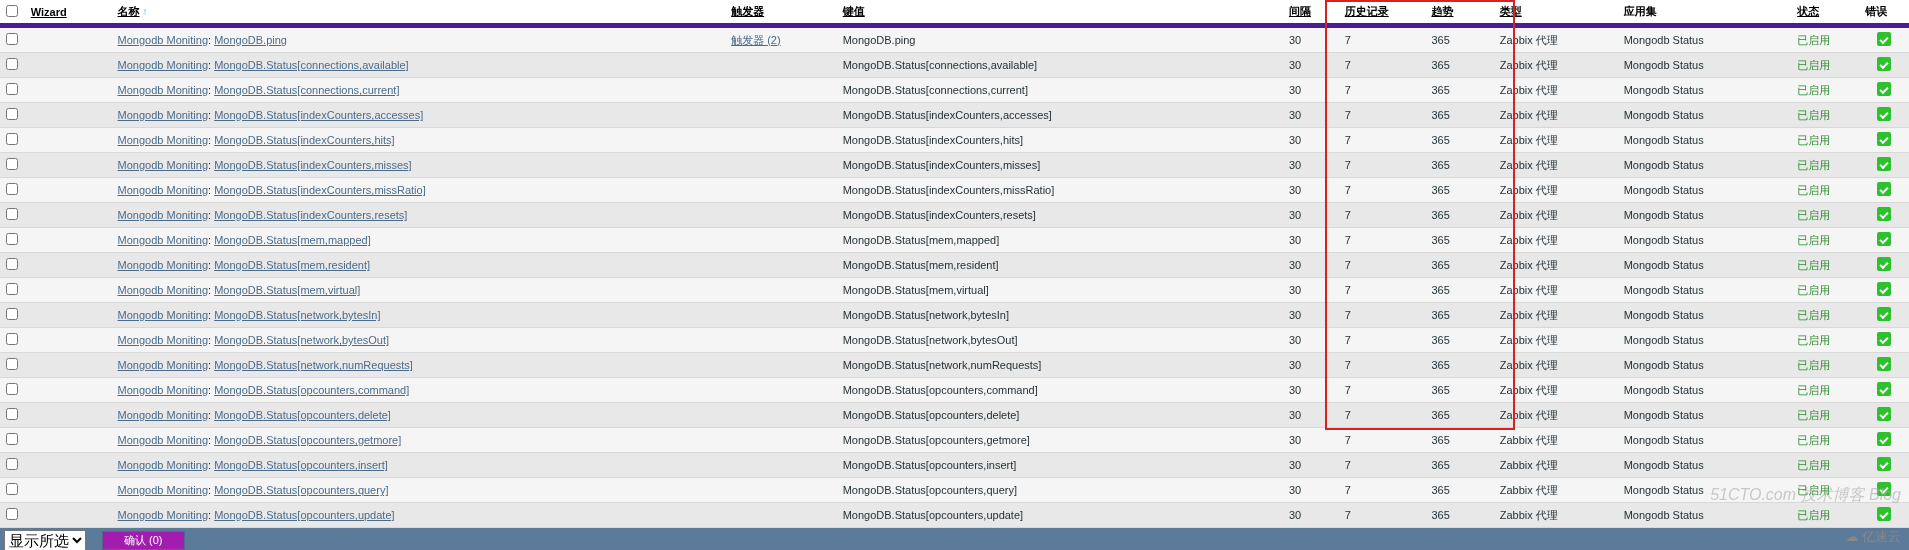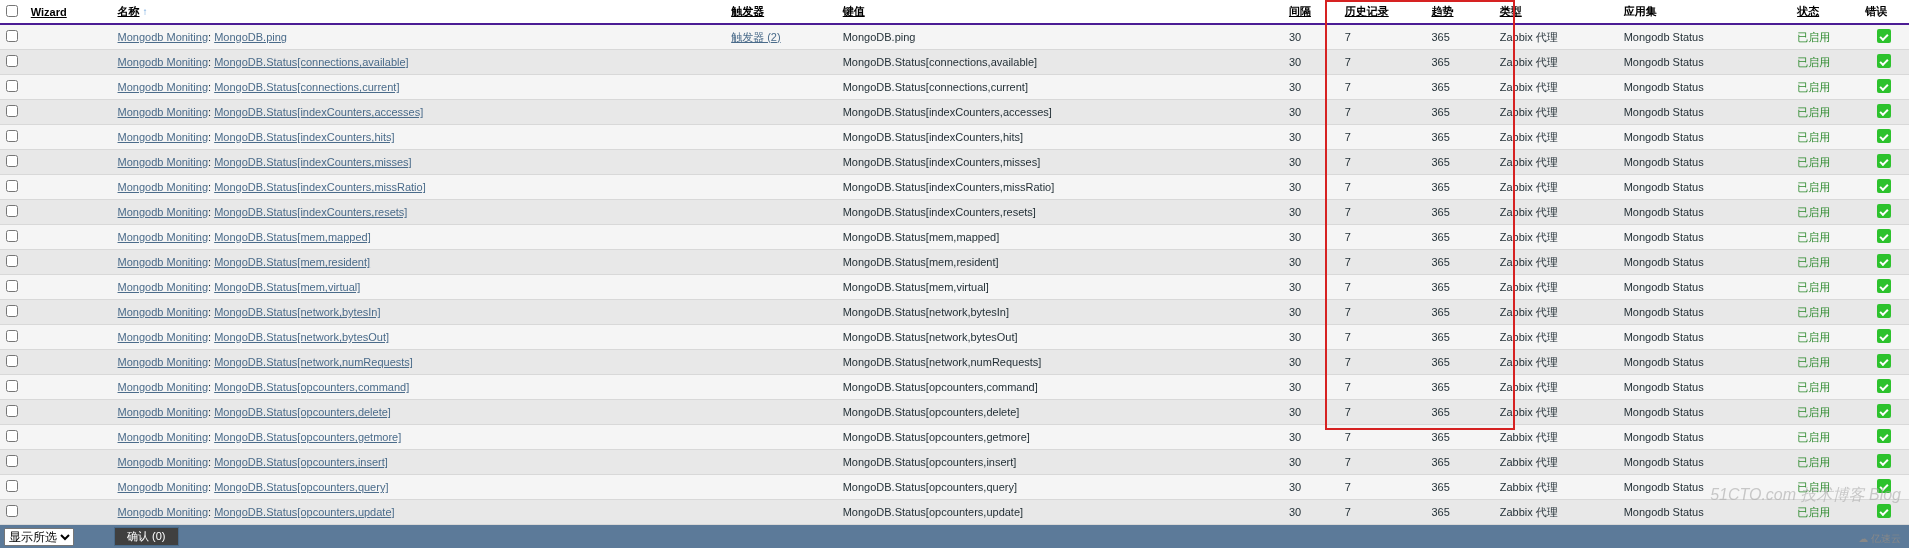--- a/index.html
+++ b/index.html
@@ -1,34 +1,34 @@
 <!DOCTYPE html>
 <html><head>
 <meta charset="utf-8">
 <style>
 * { margin: 0; padding: 0; box-sizing: border-box; }
 body { font-family: Arial, sans-serif; font-size: 11px; color: #1f2c33; background: #fff; overflow-x: hidden; }
 table { width: 100%; border-collapse: collapse; table-layout: fixed; }
-th { background: #fff; text-align: left; font-weight: bold; padding: 4px 6px; border-bottom: 2px solid #4c1d95; font-size: 11px; color: #000; }
+th { background: #fff; text-align: left; font-weight: bold; padding: 4px 6px; border-bottom: 5px solid #4c1d95; font-size: 11px; color: #000; }
 th a { color: #000; text-decoration: underline; }
 td { padding: 4px 6px; border-bottom: 1px solid #d8d8d8; font-size: 11px; vertical-align: middle; }
 tr.odd td { background: #e8e8e8; }
 tr.even td { background: #f5f5f5; }
 a.link { color: #4a6b8a; text-decoration: underline; text-align: right; }
 a.green-link { color: #2e8b2e; }
 .check-ok { display: inline-block; width: 14px; height: 14px; background: #2dc22d; border-radius: 2px; position: relative; }
 .check-ok::after { content: ''; position: absolute; left: 3px; top: 5px; width: 6px; height: 3px; border-left: 2px solid #fff; border-bottom: 2px solid #fff; transform: rotate(-45deg); }
 input[type=checkbox] { width: 12px; height: 12px; }
 .footer-bar { background: #5c7a99; color: #fff; padding: 2px 4px; display: flex; align-items: center; }
-.footer-bar select { font-size: 12px; margin-right: 4px; }
-.footer-bar .go-btn { background: #404040; color: #fff; border: 1px solid #4a6b8a; padding: 1px 12px; font-size: 11px; cursor: pointer; margin-left: 36px; }
+.footer-bar select { font-size: 15px; margin-right: 16px; }
+.footer-bar .go-btn { background: #a21caf; color: #fff; border: 1px solid #4a6b8a; padding: 1px 21px; font-size: 11px; cursor: pointer; }
 .sort-arrow { color: #5c9ad8; font-size: 10px; }
 .highlight-box { position: absolute; border: 2px solid #d62222; pointer-events: none; }
 .watermark { position: absolute; right: 8px; bottom: 44px; font-size: 16px; color: #aaa; font-style: italic; opacity: 0.6; }
-.cloud-mark { position: absolute; right: 8px; bottom: 4px; font-size: 10px; color: #888; }
+.cloud-mark { position: absolute; right: 8px; bottom: 4px; font-size: 13px; color: #888; }
 .col-wizard { width: 70px; }
 .col-check { width: 20px; }
 .col-name { width: 495px; }
 .col-trigger { width: 90px; }
 .col-key { width: 360px; }
 .col-interval { width: 45px; }
 .col-history { width: 70px; }
 .col-trend { width: 55px; }
 .col-type { width: 100px; }
 .col-app { width: 140px; }

